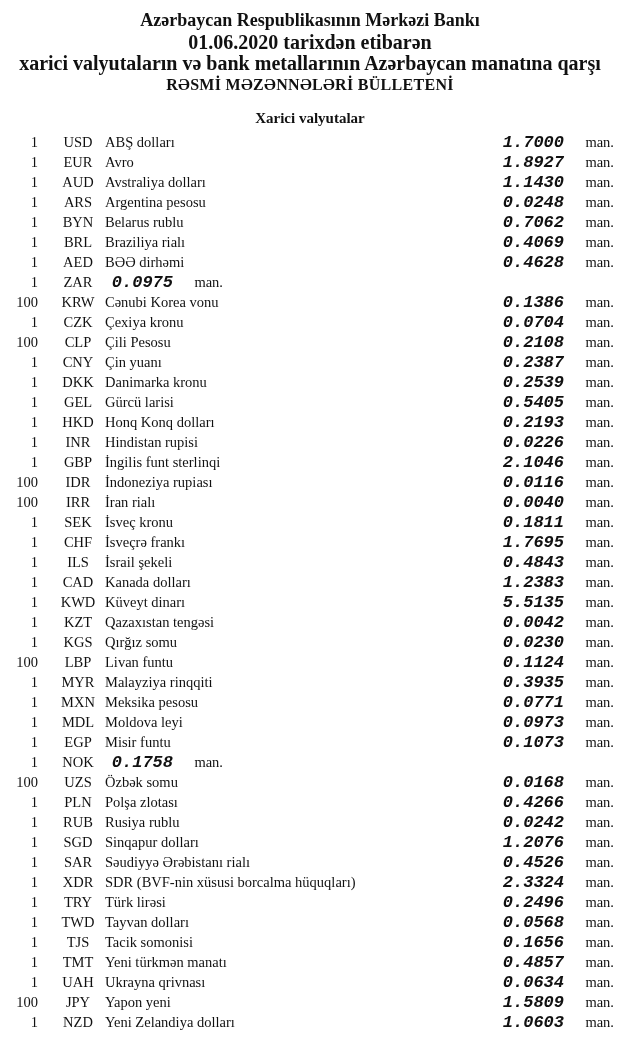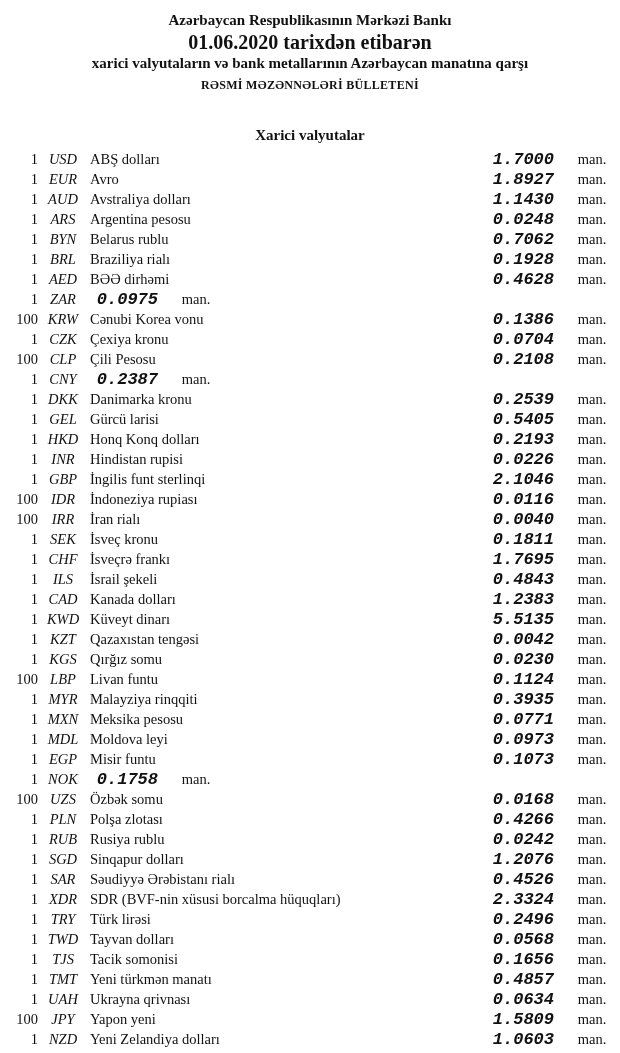--- a/index.html
+++ b/index.html
@@ -18,38 +18,38 @@
     width: 620px;
     height: 1053px;
     background: #ffffff;
   }
   .header {
     text-align: center;
     padding-top: 8px;
     font-weight: bold;
   }
   .h-bank {
-    font-size: 15px;
+    font-size: 18px;
     line-height: 24px;
   }
   .h-date {
     font-size: 20px;
     line-height: 21px;
   }
   .h-subject {
-    font-size: 15px;
+    font-size: 20px;
     line-height: 21px;
   }
   .h-bulletin {
-    font-size: 12px;
+    font-size: 16px;
     line-height: 22px;
     letter-spacing: 0.3px;
   }
   .section-title {
-    margin-top: 29px;
+    margin-top: 12px;
     text-align: center;
     font-weight: bold;
     font-size: 15px;
     line-height: 20px;
   }
   .rates-table {
     margin-top: 4px;
   }
   .rate-row {
     display: flex;
@@ -61,44 +61,43 @@
     align-items: baseline;
   }
   .cell-qty {
     flex: none;
     width: 38px;
     text-align: right;
   }
   .cell-code {
     flex: none;
     width: 46px;
-    margin-left: 2px;
+    margin-left: 17px;
     text-align: center;
-    font-style: italic;
   }
   .cell-name {
     flex: 1 1 auto;
     padding-left: 4px;
     white-space: nowrap;
     overflow: hidden;
   }
   .cell-rate {
     flex: none;
     width: 72px;
     text-align: right;
     font-weight: bold;
     font-style: italic;
     font-size: 17px;
     font-family: Liberation Mono, monospace;
   }
   .cell-unit {
     flex: none;
     width: 44px;
-    margin-left: 16px;
-    text-align: center;
+    margin-left: 6px;
+    text-align: right;
   }
 </style>
 </head>
 <body>
 
 <div class="page">
 
   <div class="header">
     <div class="h-bank">Azərbaycan Respublikasının Mərkəzi Bankı</div>
     <div class="h-date">01.06.2020 tarixdən etibarən</div>
@@ -146,21 +145,21 @@
     <span class="cell-code">BYN</span>
     <span class="cell-name">Belarus rublu</span>
     <span class="cell-rate">0.7062</span>
     <span class="cell-unit">man.</span>
   </div>
 
   <div class="rate-row">
     <span class="cell-qty">1</span>
     <span class="cell-code">BRL</span>
     <span class="cell-name">Braziliya rialı</span>
-    <span class="cell-rate">0.1928</span>
+    <span class="cell-rate">0.4069</span>
     <span class="cell-unit">man.</span>
   </div>
 
   <div class="rate-row">
     <span class="cell-qty">1</span>
     <span class="cell-code">AED</span>
     <span class="cell-name">BƏƏ dirhəmi</span>
     <span class="cell-rate">0.4628</span>
     <span class="cell-unit">man.</span>
   </div>
@@ -192,20 +191,21 @@
     <span class="cell-qty">100</span>
     <span class="cell-code">CLP</span>
     <span class="cell-name">Çili Pesosu</span>
     <span class="cell-rate">0.2108</span>
     <span class="cell-unit">man.</span>
   </div>
 
   <div class="rate-row">
     <span class="cell-qty">1</span>
     <span class="cell-code">CNY</span>
+    <span class="cell-name">Çin yuanı</span>
     <span class="cell-rate">0.2387</span>
     <span class="cell-unit">man.</span>
   </div>
 
   <div class="rate-row">
     <span class="cell-qty">1</span>
     <span class="cell-code">DKK</span>
     <span class="cell-name">Danimarka kronu</span>
     <span class="cell-rate">0.2539</span>
     <span class="cell-unit">man.</span>

